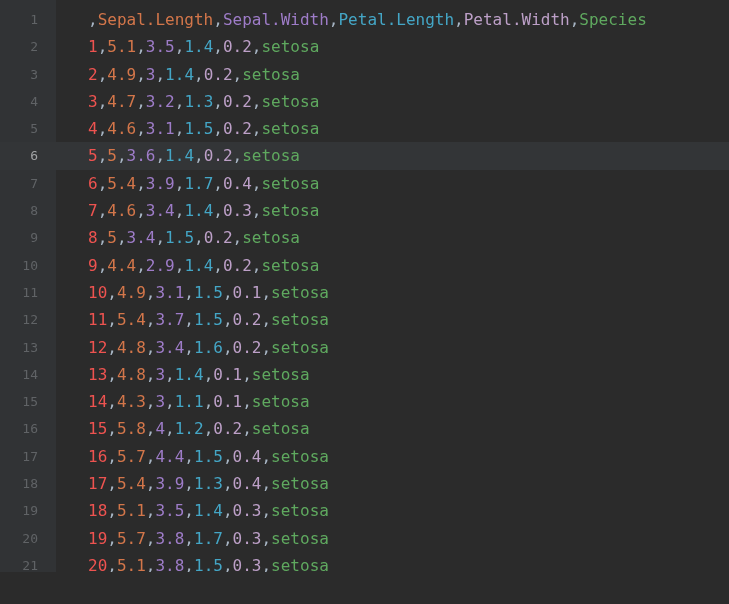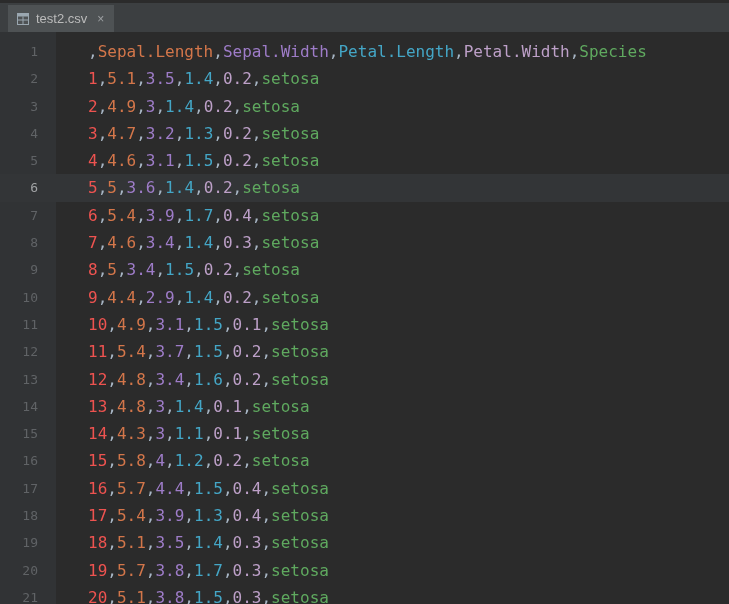--- a/index.html
+++ b/index.html
@@ -76,34 +76,20 @@
     font-size:13px;
   }
   .row.caret .num { color:#A1A3A5; }
   .code { padding-left:32px; }
 </style>
 </head>
 <body>
 
 <div class="app">
 
-  <div class="tabbar">
-    <div class="tab">
-      <span class="fileicon">
-        <svg width="14" height="14" viewBox="0 0 14 14" xmlns="http://www.w3.org/2000/svg">
-          <rect x="1.5" y="1.5" width="11" height="11" fill="none" stroke="#9AA7B0" stroke-width="1"></rect>
-          <rect x="1.5" y="1.5" width="11" height="3" fill="#9AA7B0"></rect>
-          <line x1="1.5" y1="8" x2="12.5" y2="8" stroke="#9AA7B0" stroke-width="1"></line>
-          <line x1="7" y1="4.5" x2="7" y2="12.5" stroke="#9AA7B0" stroke-width="1"></line>
-        </svg>
-      </span>
-      <span>test2.csv</span>
-      <span class="close">×</span>
-    </div>
-  </div>
 
   <div class="editor">
     <div>
         <div class="row"><span class="num">1</span><span class="code"><span style="color: rgb(169, 183, 198);">,</span><span style="color: rgb(211, 118, 74);">Sepal.Length</span><span style="color: rgb(169, 183, 198);">,</span><span style="color: rgb(158, 124, 200);">Sepal.Width</span><span style="color: rgb(169, 183, 198);">,</span><span style="color: rgb(68, 166, 198);">Petal.Length</span><span style="color: rgb(169, 183, 198);">,</span><span style="color: rgb(189, 160, 200);">Petal.Width</span><span style="color: rgb(169, 183, 198);">,</span><span style="color: rgb(95, 169, 95);">Species</span></span></div>
         <div class="row"><span class="num">2</span><span class="code"><span style="color: rgb(238, 83, 80);">1</span><span style="color: rgb(169, 183, 198);">,</span><span style="color: rgb(211, 118, 74);">5.1</span><span style="color: rgb(169, 183, 198);">,</span><span style="color: rgb(158, 124, 200);">3.5</span><span style="color: rgb(169, 183, 198);">,</span><span style="color: rgb(68, 166, 198);">1.4</span><span style="color: rgb(169, 183, 198);">,</span><span style="color: rgb(189, 160, 200);">0.2</span><span style="color: rgb(169, 183, 198);">,</span><span style="color: rgb(95, 169, 95);">setosa</span></span></div>
         <div class="row"><span class="num">3</span><span class="code"><span style="color: rgb(238, 83, 80);">2</span><span style="color: rgb(169, 183, 198);">,</span><span style="color: rgb(211, 118, 74);">4.9</span><span style="color: rgb(169, 183, 198);">,</span><span style="color: rgb(158, 124, 200);">3</span><span style="color: rgb(169, 183, 198);">,</span><span style="color: rgb(68, 166, 198);">1.4</span><span style="color: rgb(169, 183, 198);">,</span><span style="color: rgb(189, 160, 200);">0.2</span><span style="color: rgb(169, 183, 198);">,</span><span style="color: rgb(95, 169, 95);">setosa</span></span></div>
         <div class="row"><span class="num">4</span><span class="code"><span style="color: rgb(238, 83, 80);">3</span><span style="color: rgb(169, 183, 198);">,</span><span style="color: rgb(211, 118, 74);">4.7</span><span style="color: rgb(169, 183, 198);">,</span><span style="color: rgb(158, 124, 200);">3.2</span><span style="color: rgb(169, 183, 198);">,</span><span style="color: rgb(68, 166, 198);">1.3</span><span style="color: rgb(169, 183, 198);">,</span><span style="color: rgb(189, 160, 200);">0.2</span><span style="color: rgb(169, 183, 198);">,</span><span style="color: rgb(95, 169, 95);">setosa</span></span></div>
         <div class="row"><span class="num">5</span><span class="code"><span style="color: rgb(238, 83, 80);">4</span><span style="color: rgb(169, 183, 198);">,</span><span style="color: rgb(211, 118, 74);">4.6</span><span style="color: rgb(169, 183, 198);">,</span><span style="color: rgb(158, 124, 200);">3.1</span><span style="color: rgb(169, 183, 198);">,</span><span style="color: rgb(68, 166, 198);">1.5</span><span style="color: rgb(169, 183, 198);">,</span><span style="color: rgb(189, 160, 200);">0.2</span><span style="color: rgb(169, 183, 198);">,</span><span style="color: rgb(95, 169, 95);">setosa</span></span></div>
         <div class="row caret"><span class="num">6</span><span class="code"><span style="color: rgb(238, 83, 80);">5</span><span style="color: rgb(169, 183, 198);">,</span><span style="color: rgb(211, 118, 74);">5</span><span style="color: rgb(169, 183, 198);">,</span><span style="color: rgb(158, 124, 200);">3.6</span><span style="color: rgb(169, 183, 198);">,</span><span style="color: rgb(68, 166, 198);">1.4</span><span style="color: rgb(169, 183, 198);">,</span><span style="color: rgb(189, 160, 200);">0.2</span><span style="color: rgb(169, 183, 198);">,</span><span style="color: rgb(95, 169, 95);">setosa</span></span></div>
         <div class="row"><span class="num">7</span><span class="code"><span style="color: rgb(238, 83, 80);">6</span><span style="color: rgb(169, 183, 198);">,</span><span style="color: rgb(211, 118, 74);">5.4</span><span style="color: rgb(169, 183, 198);">,</span><span style="color: rgb(158, 124, 200);">3.9</span><span style="color: rgb(169, 183, 198);">,</span><span style="color: rgb(68, 166, 198);">1.7</span><span style="color: rgb(169, 183, 198);">,</span><span style="color: rgb(189, 160, 200);">0.4</span><span style="color: rgb(169, 183, 198);">,</span><span style="color: rgb(95, 169, 95);">setosa</span></span></div>

